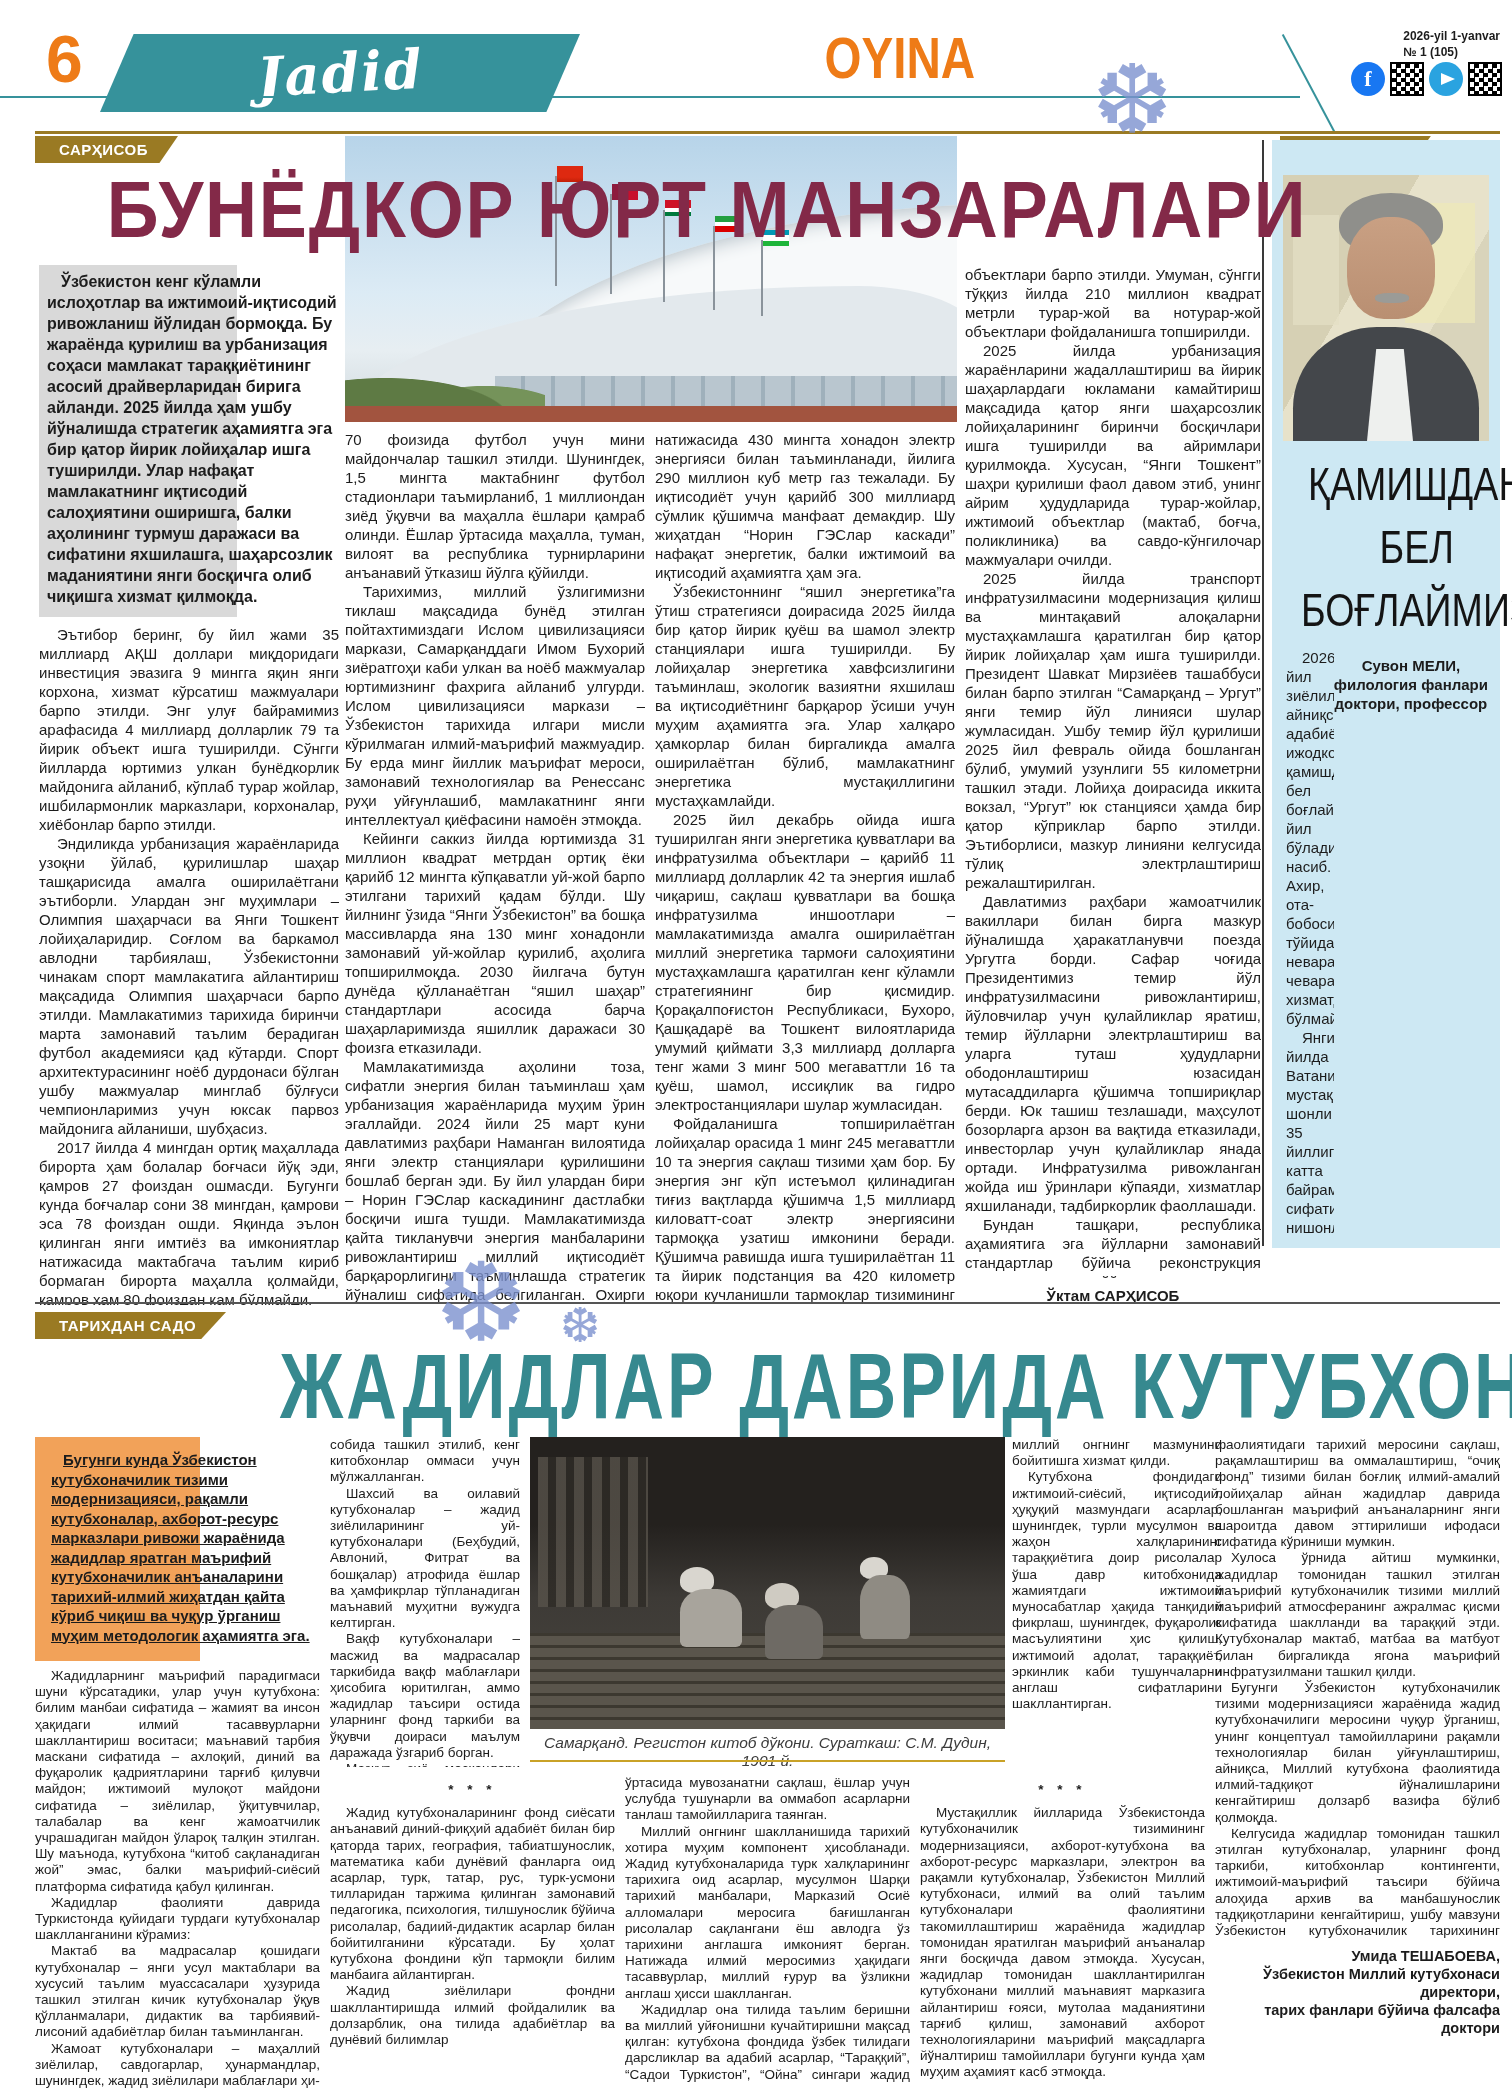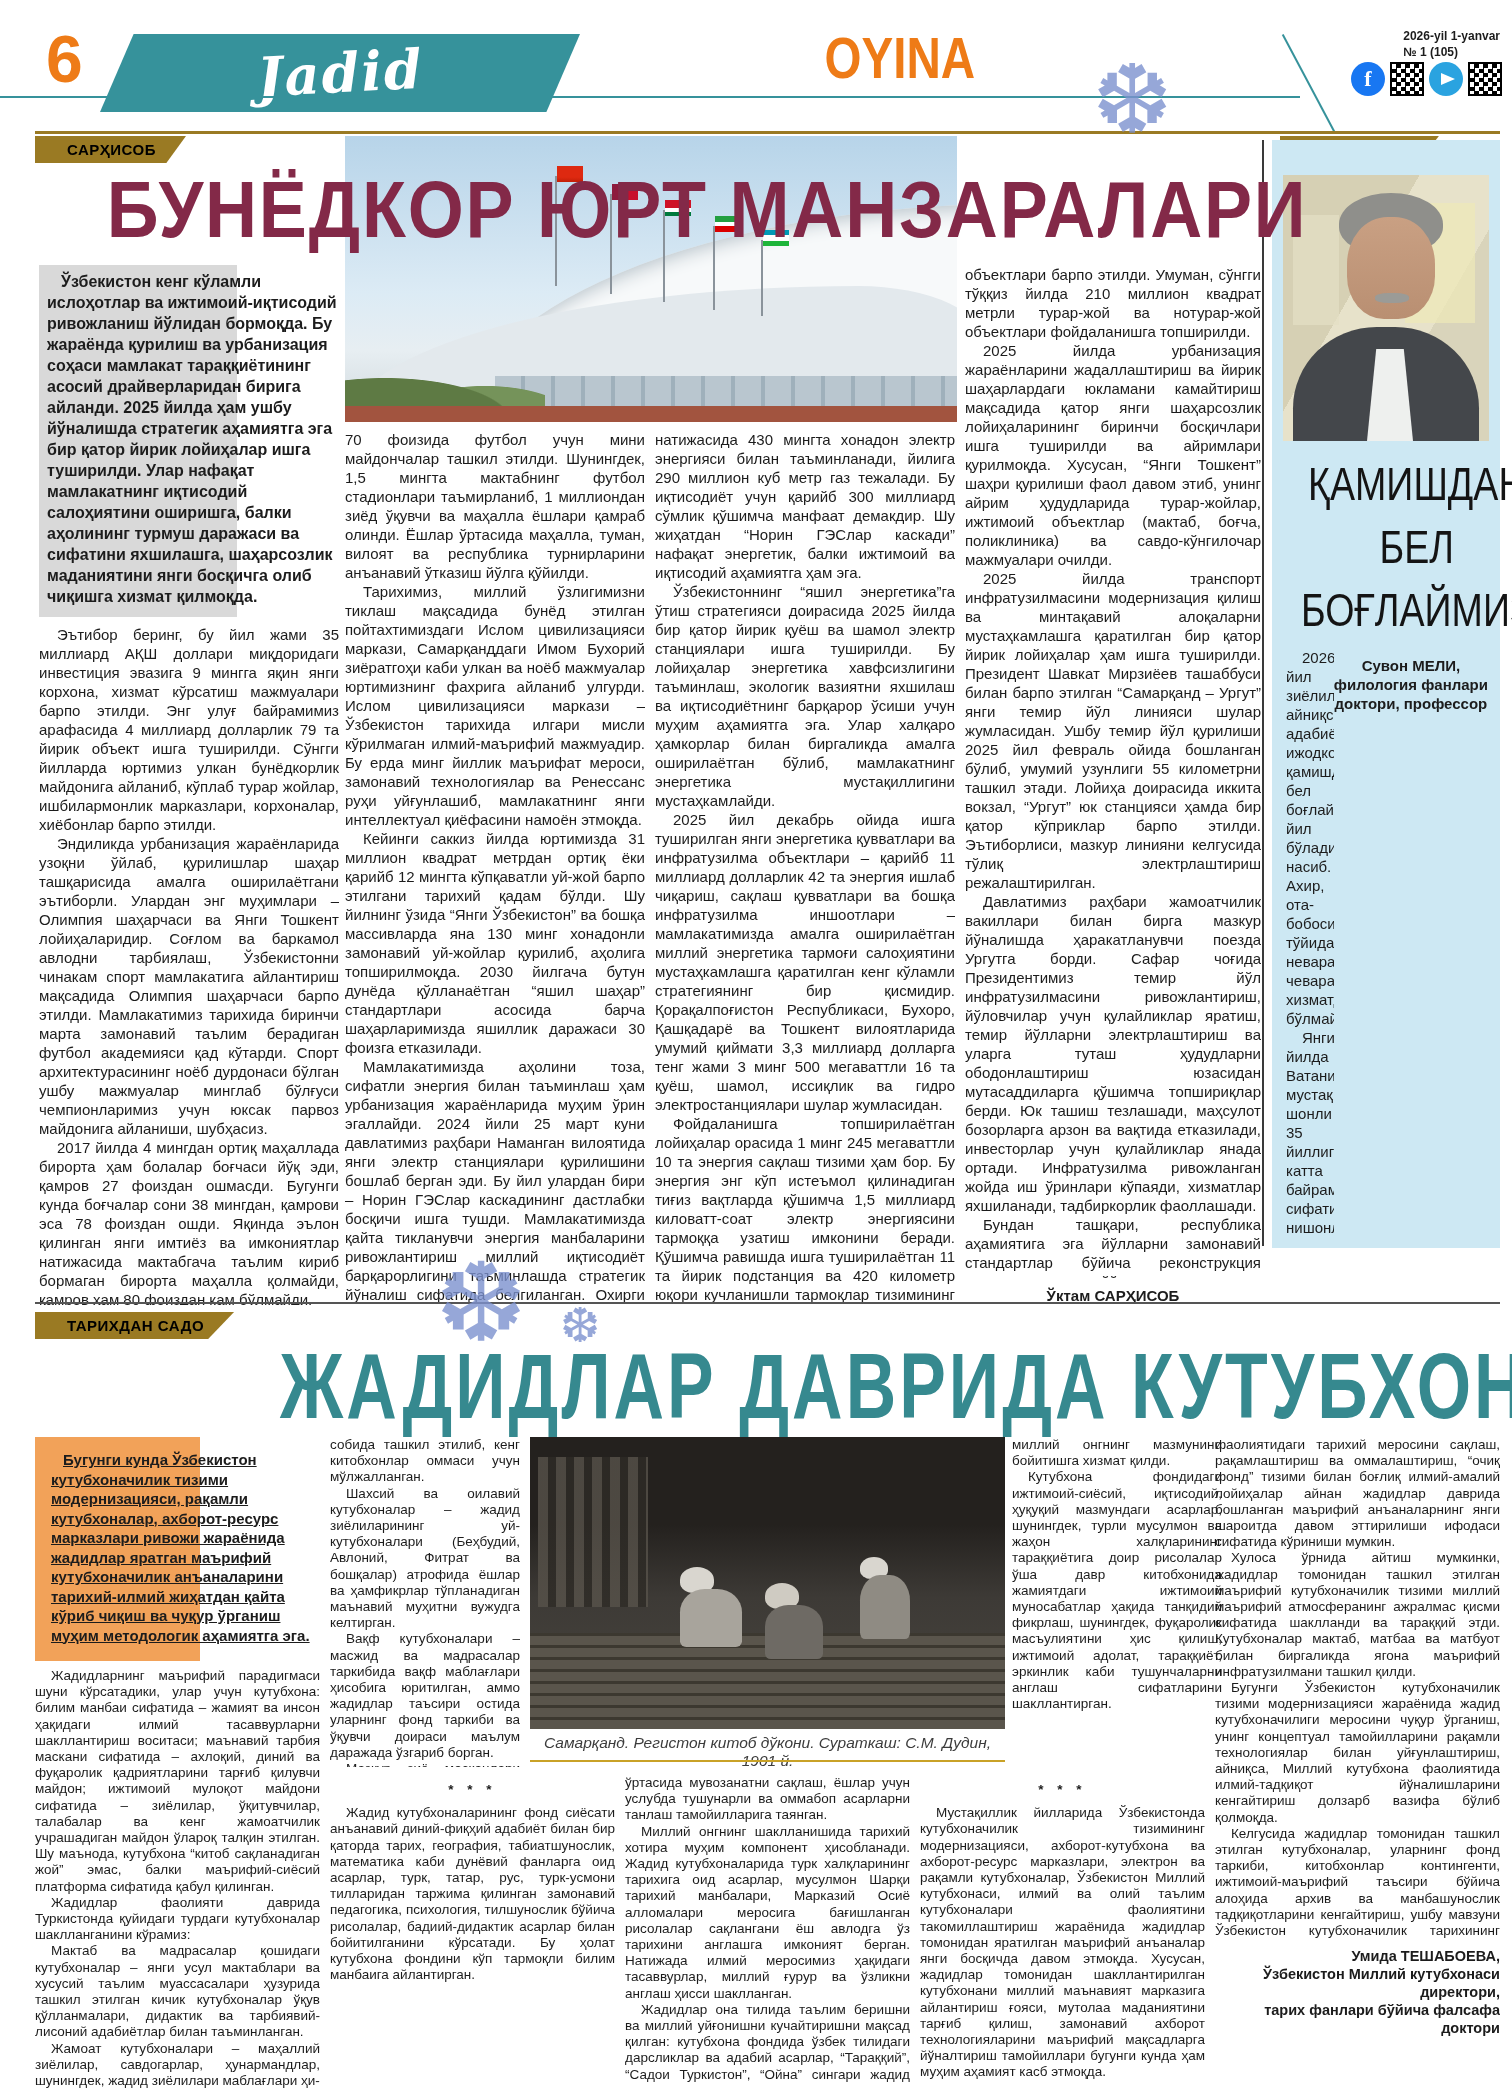--- a/index.html
+++ b/index.html
@@ -22,22 +22,22 @@
   .circ{width:34px;height:34px;border-radius:50%;display:flex;align-items:center;justify-content:center;color:#fff;font-weight:bold;font-size:22px;}
   .fb{background:#1877f2;font-family:"Liberation Serif",serif;}
   .tg{background:#2aa3e0;position:relative;}
   .tg i{display:block;width:0;height:0;border-left:14px solid #fff;border-top:6px solid transparent;border-bottom:6px solid transparent;margin-left:4px;}
   .qr{width:34px;height:34px;border:2px solid #000;background:#fff;
       background-image:repeating-conic-gradient(#000 0% 25%,#fff 0% 50%);background-size:9px 9px;}
   .snow{position:absolute;color:#7d92cf;opacity:.8;line-height:1;pointer-events:none;z-index:5;}
   
   .rule-gold{position:absolute;left:35px;top:131px;width:1465px;height:3px;background:#9a7a23;}
   .rule-dark{position:absolute;left:35px;top:1302px;width:1465px;height:1.5px;background:#555;}
-  .kicker{position:absolute;background:#9a7a23;color:#000000;font-weight:bold;font-size:15px;
-          letter-spacing:.5px;padding:5px 30px 5px 32px;clip-path:polygon(0 0,100% 0,87% 100%,0 100%);}
+  .kicker{position:absolute;background:#9a7a23;color:#ffffff;font-weight:bold;font-size:15px;
+          letter-spacing:.5px;padding:5px 30px 5px 24px;clip-path:polygon(0 0,100% 0,87% 100%,0 100%);}
   
   .a1-headline{position:absolute;left:40px;top:170px;width:1130px;text-align:center;z-index:3;
                font-size:80px;font-weight:bold;color:#832948;white-space:nowrap;line-height:1;}
   .a1-headline span{display:inline-block;transform:scaleX(.9);letter-spacing:2px;}
   .col{position:absolute;font-size:15px;line-height:19px;text-align:justify;overflow:hidden;}
   .col p{margin:0;text-indent:18px;}
   .col p.cont{text-indent:0;}
   .lead1{font-weight:bold;font-size:16px;line-height:21px;text-align:left;
          background:linear-gradient(90deg,#d9d9d9 0 66%,rgba(0,0,0,0) 66%);
          padding:6px 0 10px 8px;margin-bottom:8px;}
@@ -265,20 +265,21 @@
   <div class="colb" style="left:1012px;top:1437px;width:210px;height:330px;" data-name="article2-column-4-top">
     <div data-name="article2-column4top-text">
         <p class="cont">миллий онгнинг мазмунини бойитишга хизмат қилди.</p>
         <p>Кутубхона фондидаги ижтимоий-сиёсий, иқтисодий, ҳуқуқий мазмундаги асарлар, шунингдек, турли мусулмон ва жаҳон халқларининг тараққиётига доир рисолалар ўша давр китобхонида жамиятдаги ижтимоий муносабатлар ҳақида танқидий фикрлаш, шунингдек, фуқаролик масъулиятини ҳис қилиш, ижтимоий адолат, тараққиёт, эркинлик каби тушунчаларни англаш сифатларини шакллантирган.</p>
       </div>
   </div>
   <div class="colb" style="left:330px;top:1775px;width:285px;height:312px;" data-name="article2-column-2-bottom">
     <div data-name="article2-column2bottom-text">
         <p class="stars">* * *</p>
         <p>Жадид кутубхоналарининг фонд сиёсати анъанавий диний-фиқҳий адабиёт билан бир қаторда тарих, география, табиатшунослик, математика каби дунёвий фанларга оид асарлар, турк, татар, рус, турк-усмони тилларидан таржима қилинган замонавий педагогика, психология, тилшунослик бўйича рисолалар, бадиий-дидактик асарлар билан бойитилганини кўрсатади. Бу ҳолат кутубхона фондини кўп тармоқли билим манбаига айлантирган.</p>
+        <p>Жадид зиёлилари фондни шакллантиришда илмий фойдалилик ва долзарблик, она тилида адабиётлар ва дунёвий билимлар</p>
       </div>
   </div>
   <div class="colb" style="left:625px;top:1775px;width:285px;height:312px;" data-name="article2-column-3-bottom">
     <div data-name="article2-column3bottom-text">
         <p class="cont">ўртасида мувозанатни сақлаш, ёшлар учун услубда тушунарли ва оммабоп асарларни танлаш тамойилларига таянган.</p>
         <p>Миллий онгнинг шаклланишида тарихий хотира муҳим компонент ҳисобланади. Жадид кутубхоналарида турк халқларининг тарихига оид асарлар, мусулмон Шарқи тарихий манбалари, Марказий Осиё алломалари меросига бағишланган рисолалар сақлангани ёш авлодга ўз тарихини англашга имконият берган. Натижада илмий меросимиз ҳақидаги тасаввурлар, миллий ғурур ва ўзликни англаш ҳисси шаклланган.</p>
         <p>Жадидлар она тилида таълим беришни ва миллий уйғонишни кучайтиришни мақсад қилган: кутубхона фондида ўзбек тилидаги дарсликлар ва адабий асарлар, “Тараққий”, “Садои Туркистон”, “Ойна” сингари жадид газета-журналлари, чет тиллардан таржима қилинган оммабоп асарлар кутубхоналар орқали кенг тарқатилган. Кутубхона ўқиш заллари газета-журналлар билан танишиш, баҳс-мунозаралар ўтказиш, мутолаа одатини шакллантириш каби ишлар олиб борилган.</p>
       </div>
   </div>
   <div class="colb" style="left:920px;top:1775px;width:285px;height:312px;" data-name="article2-column-4-bottom">

